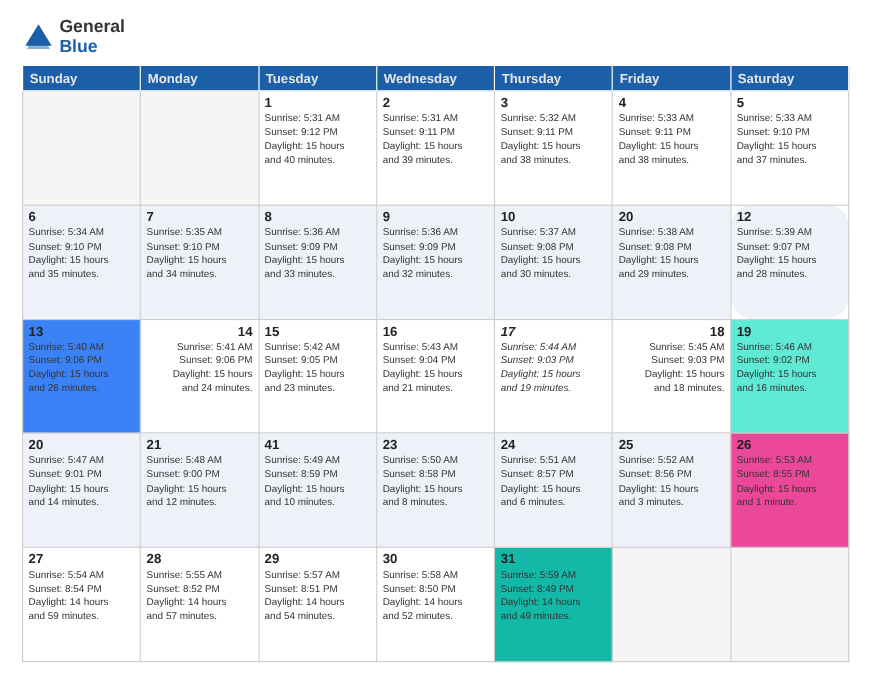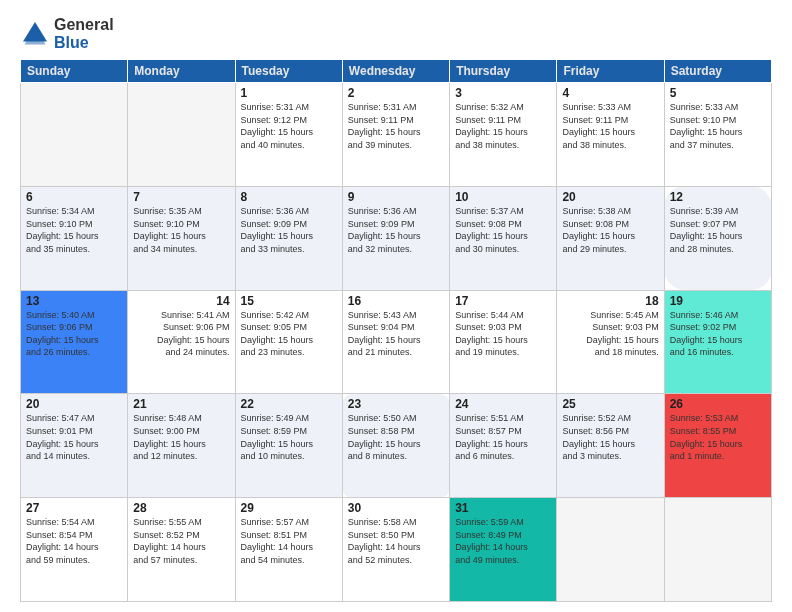--- a/index.html
+++ b/index.html
@@ -191,21 +191,21 @@
             <div class="day-info">Sunrise: 5:41 AM<br>Sunset: 9:06 PM<br>Daylight: 15 hours<br>and 24 minutes.</div>
           </td>
           <td style="background: rgb(255, 255, 255);">
             <span class="day-num">15</span>
             <div class="day-info">Sunrise: 5:42 AM<br>Sunset: 9:05 PM<br>Daylight: 15 hours<br>and 23 minutes.</div>
           </td>
           <td style="background: rgb(255, 255, 255);">
             <span class="day-num">16</span>
             <div class="day-info">Sunrise: 5:43 AM<br>Sunset: 9:04 PM<br>Daylight: 15 hours<br>and 21 minutes.</div>
           </td>
-          <td style="background: rgb(255, 255, 255);">
+          <td style="background: rgb(255, 255, 255); font-style: italic;">
             <span class="day-num">17</span>
             <div class="day-info">Sunrise: 5:44 AM<br>Sunset: 9:03 PM<br>Daylight: 15 hours<br>and 19 minutes.</div>
           </td>
           <td style="background: rgb(255, 255, 255); text-align: right;">
             <span class="day-num">18</span>
             <div class="day-info">Sunrise: 5:45 AM<br>Sunset: 9:03 PM<br>Daylight: 15 hours<br>and 18 minutes.</div>
           </td>
           <td style="background: #5eead4;">
             <span class="day-num">19</span>
             <div class="day-info">Sunrise: 5:46 AM<br>Sunset: 9:02 PM<br>Daylight: 15 hours<br>and 16 minutes.</div>
@@ -214,36 +214,36 @@
         <tr class="week-row">
           <td style="background: rgb(238, 242, 248);">
             <span class="day-num">20</span>
             <div class="day-info">Sunrise: 5:47 AM<br>Sunset: 9:01 PM<br>Daylight: 15 hours<br>and 14 minutes.</div>
           </td>
           <td style="background: rgb(238, 242, 248);">
             <span class="day-num">21</span>
             <div class="day-info">Sunrise: 5:48 AM<br>Sunset: 9:00 PM<br>Daylight: 15 hours<br>and 12 minutes.</div>
           </td>
           <td style="background: rgb(238, 242, 248);">
-            <span class="day-num">22</span>
+            <span class="day-num">41</span>
             <div class="day-info">Sunrise: 5:49 AM<br>Sunset: 8:59 PM<br>Daylight: 15 hours<br>and 10 minutes.</div>
           </td>
-          <td style="background: rgb(238, 242, 248); border-radius: 11px;">
+          <td style="background: rgb(238, 242, 248);">
             <span class="day-num">23</span>
             <div class="day-info">Sunrise: 5:50 AM<br>Sunset: 8:58 PM<br>Daylight: 15 hours<br>and 8 minutes.</div>
           </td>
           <td style="background: rgb(238, 242, 248);">
             <span class="day-num">24</span>
             <div class="day-info">Sunrise: 5:51 AM<br>Sunset: 8:57 PM<br>Daylight: 15 hours<br>and 6 minutes.</div>
           </td>
           <td style="background: rgb(238, 242, 248);">
             <span class="day-num">25</span>
             <div class="day-info">Sunrise: 5:52 AM<br>Sunset: 8:56 PM<br>Daylight: 15 hours<br>and 3 minutes.</div>
           </td>
-          <td style="background: #ef4444;">
+          <td style="background: #ec4899;">
             <span class="day-num">26</span>
             <div class="day-info">Sunrise: 5:53 AM<br>Sunset: 8:55 PM<br>Daylight: 15 hours<br>and 1 minute.</div>
           </td>
         </tr>
         <tr class="week-row">
           <td style="background: rgb(255, 255, 255);">
             <span class="day-num">27</span>
             <div class="day-info">Sunrise: 5:54 AM<br>Sunset: 8:54 PM<br>Daylight: 14 hours<br>and 59 minutes.</div>
           </td>
           <td style="background: rgb(255, 255, 255);">

